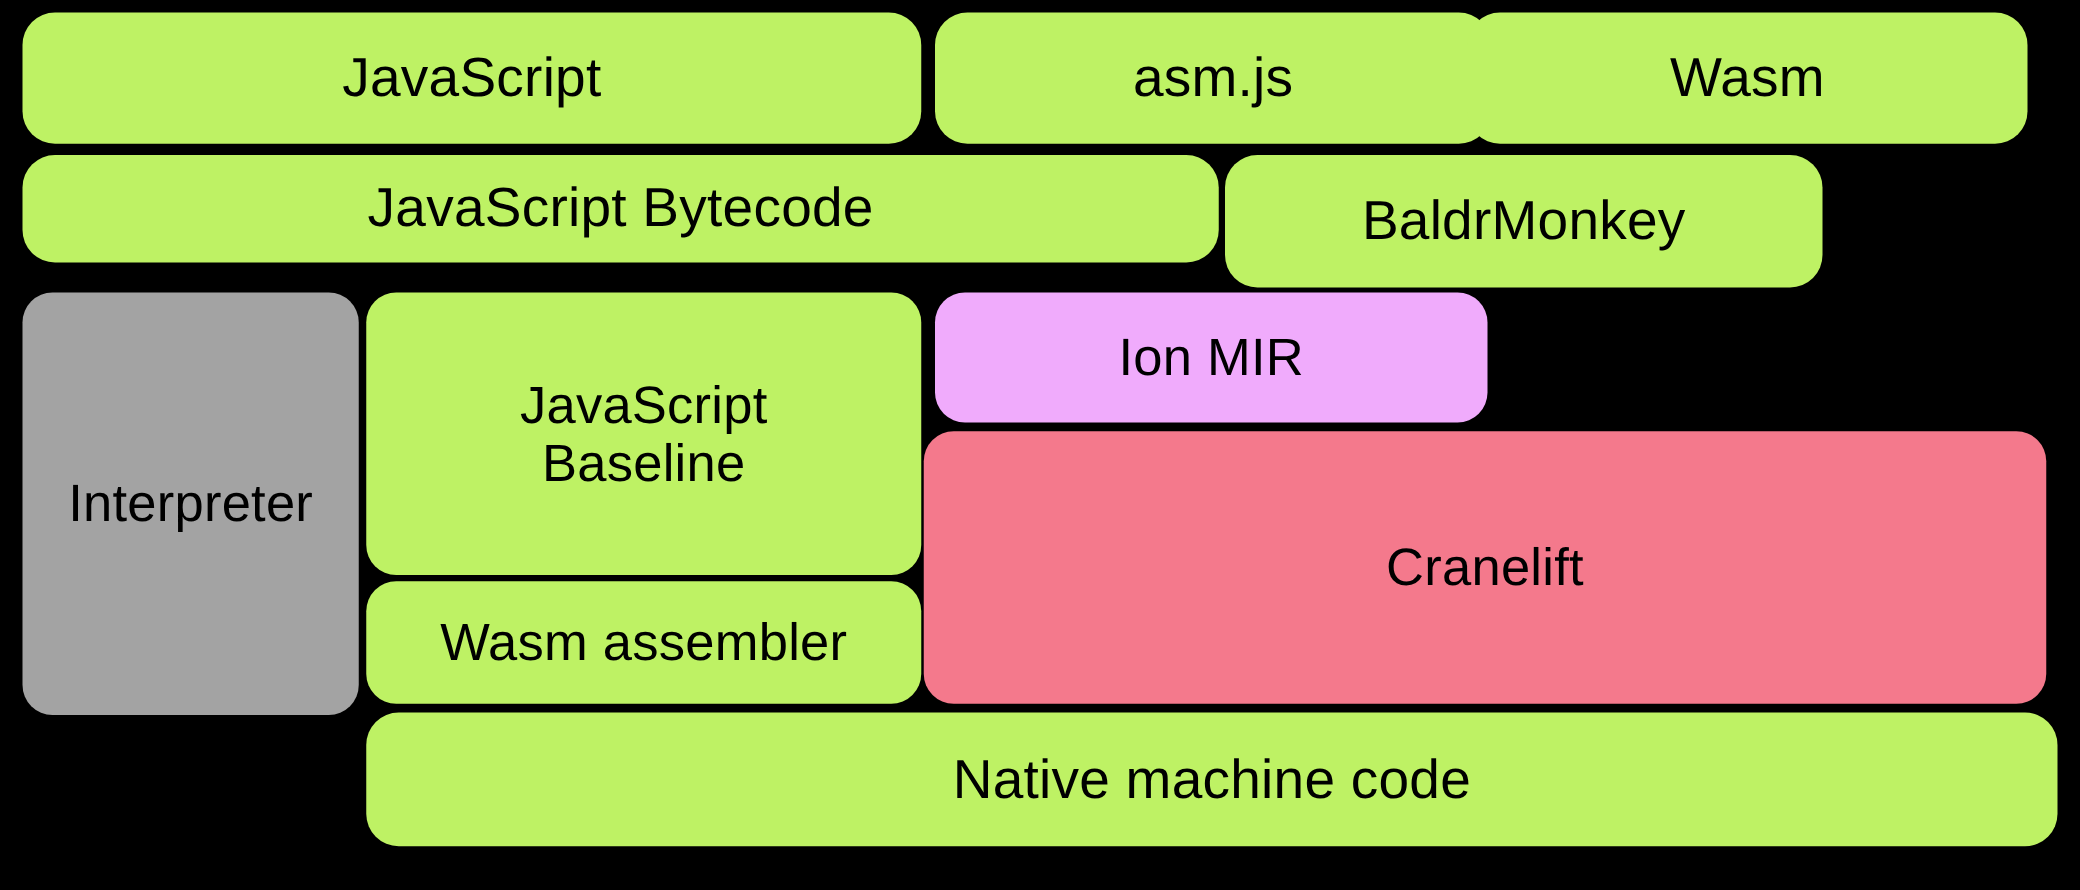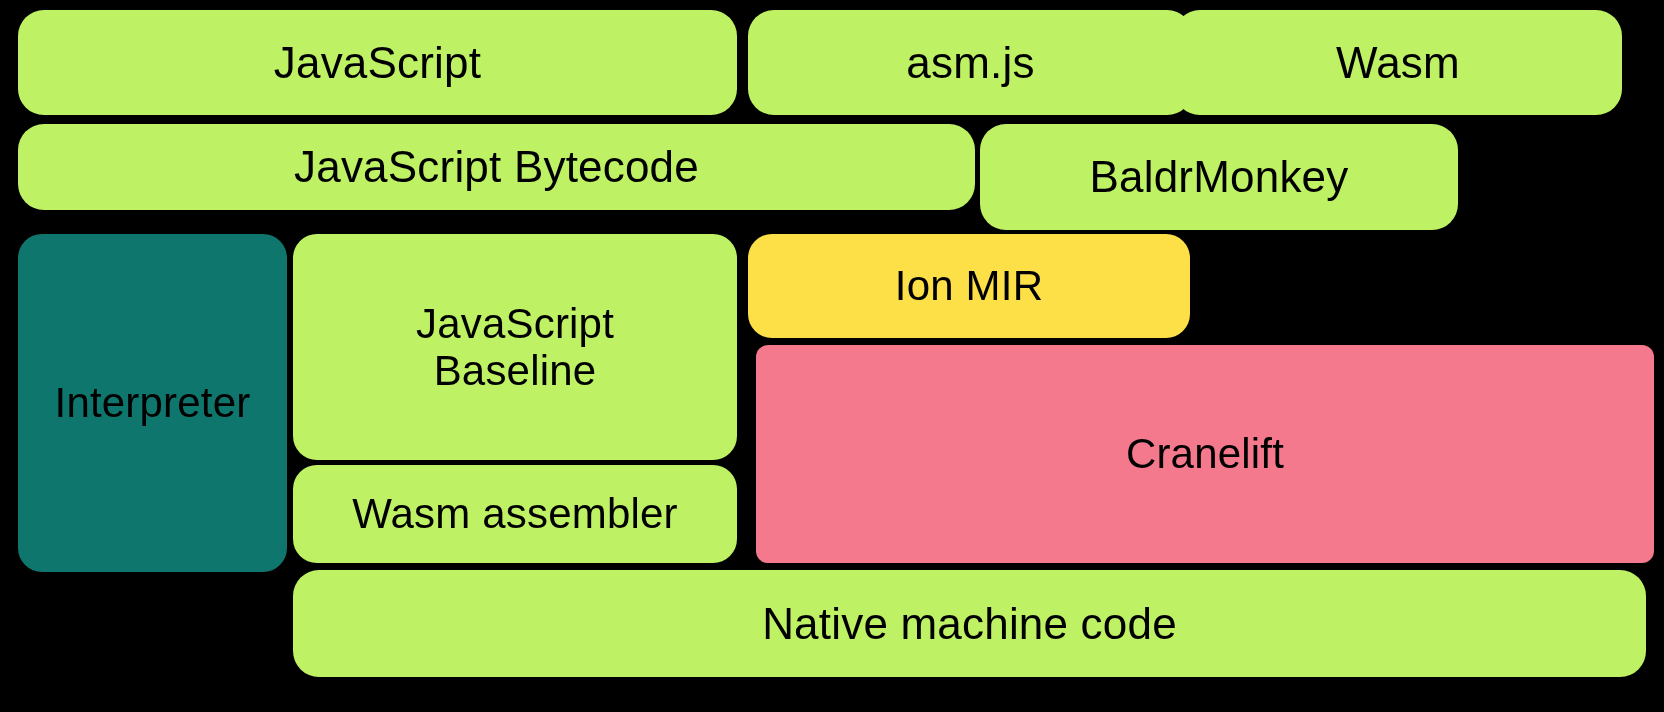--- a/index.html
+++ b/index.html
@@ -23,39 +23,39 @@
     justify-content: center;
     text-align: center;
     color: #000000;
     border-radius: 26px;
     line-height: 1.12;
     letter-spacing: 0.2px;
     padding: 2px 10px;
     white-space: pre-line;
   }
   .fill-white   { background: #bef264; }
-  .fill-gray    { background: #0f766e; }
-  .fill-green   { background: #fde047; }
+  .fill-gray    { background: #a3a3a3; }
+  .fill-green   { background: #f0abfc; }
   .fill-pink    { background: #f4798c; }
 
   
   #n-javascript        { left: 18px;   top: 10px;  width: 719px; height: 105px; font-size: 44px; }
   #n-asmjs             { left: 748px;  top: 10px;  width: 445px; height: 105px; font-size: 44px; }
   #n-wasm              { left: 1174px; top: 10px;  width: 448px; height: 105px; font-size: 44px; }
 
   
   #n-js-bytecode       { left: 18px;   top: 124px; width: 957px; height: 86px; font-size: 44px; }
   #n-baldrmonkey       { left: 980px;  top: 124px; width: 478px; height: 106px; font-size: 44px; }
 
   
   #n-interpreter       { left: 18px;   top: 234px; width: 269px; height: 338px; font-size: 42px; border-radius: 24px; }
   #n-js-baseline       { left: 293px;  top: 234px; width: 444px; height: 226px; font-size: 42px; border-radius: 24px; }
   #n-macro-assembler   { left: 293px;  top: 465px; width: 444px; height: 98px;  font-size: 42px; border-radius: 24px; }
   #n-ion-mir           { left: 748px;  top: 234px; width: 442px; height: 104px; font-size: 42px; border-radius: 24px; }
-  #n-cranelift         { left: 756px;  top: 345px; width: 898px; height: 218px; font-size: 42px; border-radius: 12px; }
+  #n-cranelift         { left: 739px;  top: 345px; width: 898px; height: 218px; font-size: 42px; border-radius: 24px; }
 
   
   #n-native-machine-code { left: 293px; top: 570px; width: 1353px; height: 107px; font-size: 44px; }
 </style>
 </head>
 <body>
 
 <div id="stage">
 
   <div class="node fill-white" id="n-javascript">JavaScript</div>

